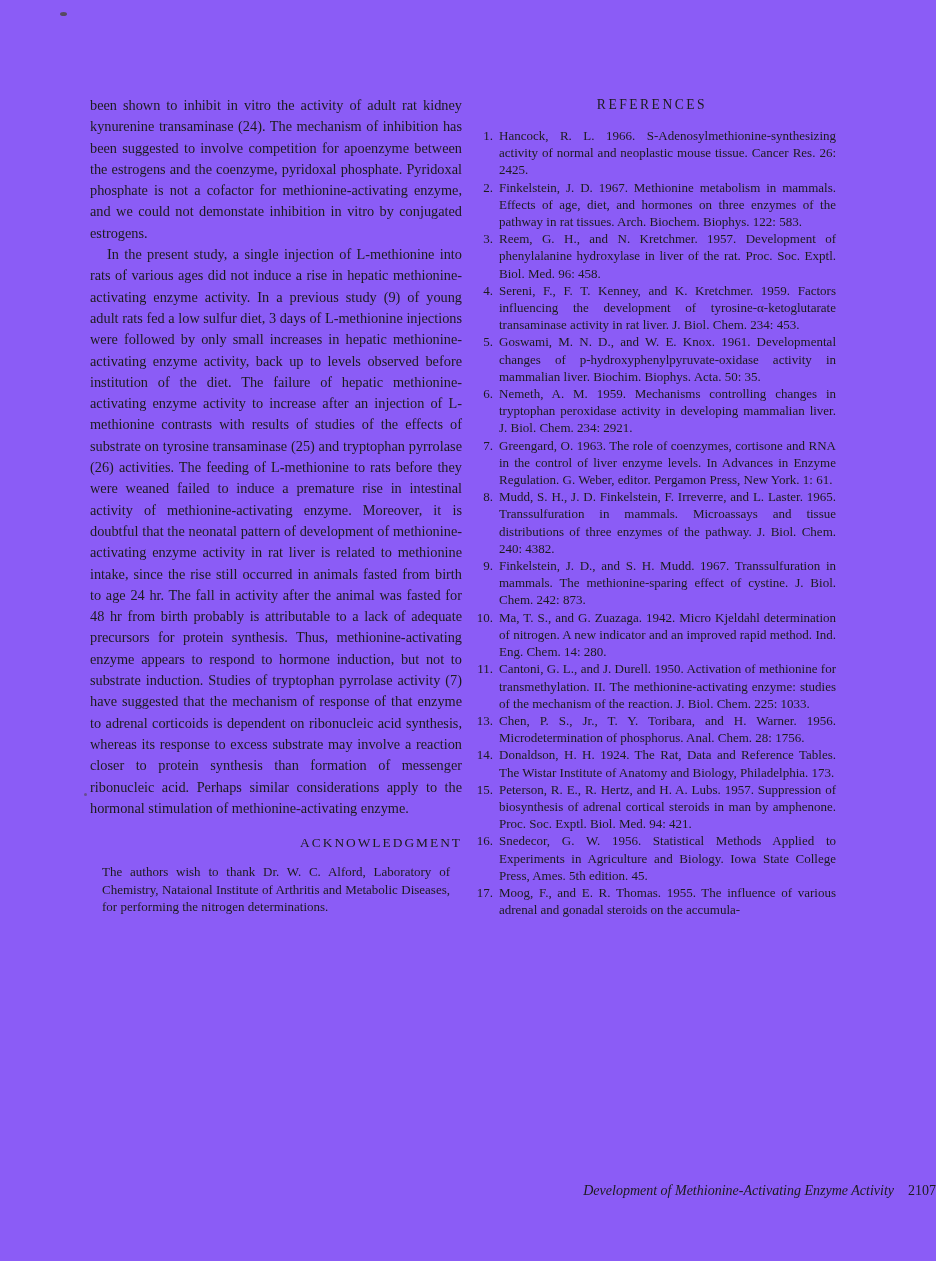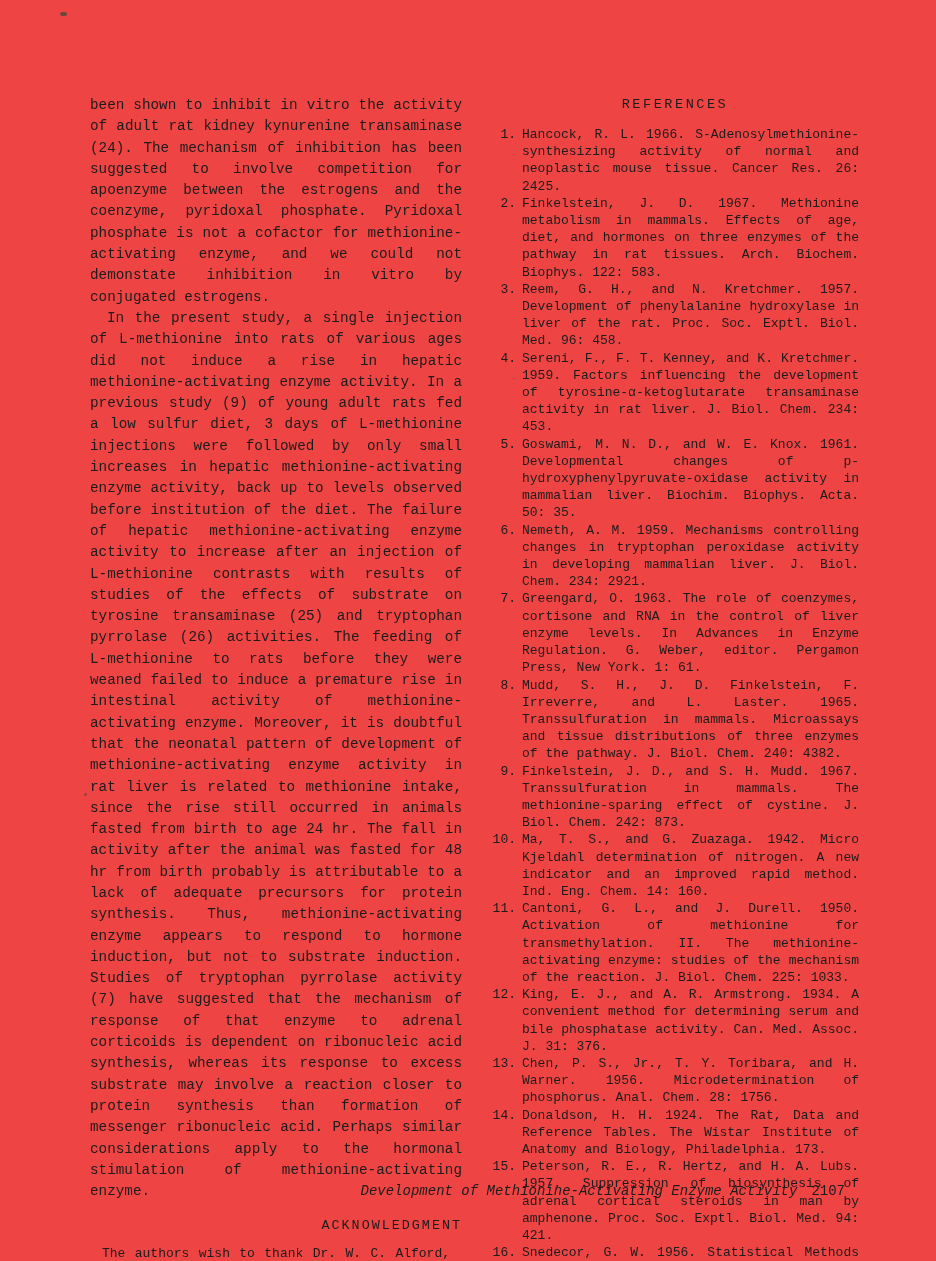--- a/index.html
+++ b/index.html
@@ -5,39 +5,39 @@
   html, body {
     margin: 0;
     padding: 0;
     background: #e9e7e0;
   }
   .page {
     position: relative;
     width: 936px;
     height: 1261px;
     margin: 0 auto;
-    background: #ef4444;
+    background: #8b5cf6;
     overflow: hidden;
-    font-family: Liberation Mono, monospace;
+    font-family: Liberation Serif, serif;
     color: #1c1c1c;
   }
   .speck {
     position: absolute;
     background: #4a463c;
     border-radius: 50%;
   }
   .speck-a { left: 60px; top: 12px; width: 7px; height: 4px; opacity: .8; }
   .speck-b { left: 84px; top: 793px; width: 3px; height: 3px; opacity: .55; }
 
   .col {
     position: absolute;
     top: 95px;
   }
   .col-left  { left: 90px;  width: 372px; }
-  .col-right { left: 491px; width: 368px; }
+  .col-right { left: 468px; width: 368px; }
 
   .body-par {
     margin: 0;
     font-size: 14.3px;
     line-height: 21.3px;
     text-align: justify;
   }
   .body-par.indent { text-indent: 17px; }
 
   .ack-heading {
@@ -76,21 +76,20 @@
   .ref-text {
     flex: 1 1 auto;
     text-align: justify;
   }
 
   .footer {
     position: absolute;
     top: 1183px;
     left: 0;
     width: 100%;
-    padding-right: 91px;
     box-sizing: border-box;
     text-align: right;
     font-size: 14px;
   }
   .running-title { font-style: italic; }
   .page-number { margin-left: 14px; font-style: normal; }
 </style>
 </head>
 <body>
 
@@ -140,29 +139,25 @@
         <div class="ref">
           <span class="ref-num">8.</span>
           <span class="ref-text">Mudd, S. H., J. D. Finkelstein, F. Irreverre, and L. Laster. 1965. Transsulfuration in mammals. Microassays and tissue distributions of three enzymes of the pathway. J. Biol. Chem. 240: 4382.</span>
         </div>
         <div class="ref">
           <span class="ref-num">9.</span>
           <span class="ref-text">Finkelstein, J. D., and S. H. Mudd. 1967. Transsulfuration in mammals. The methionine-sparing effect of cystine. J. Biol. Chem. 242: 873.</span>
         </div>
         <div class="ref">
           <span class="ref-num">10.</span>
-          <span class="ref-text">Ma, T. S., and G. Zuazaga. 1942. Micro Kjeldahl determination of nitrogen. A new indicator and an improved rapid method. Ind. Eng. Chem. 14: 160.</span>
+          <span class="ref-text">Ma, T. S., and G. Zuazaga. 1942. Micro Kjeldahl determination of nitrogen. A new indicator and an improved rapid method. Ind. Eng. Chem. 14: 280.</span>
         </div>
         <div class="ref">
           <span class="ref-num">11.</span>
           <span class="ref-text">Cantoni, G. L., and J. Durell. 1950. Activation of methionine for transmethylation. II. The methionine-activating enzyme: studies of the mechanism of the reaction. J. Biol. Chem. 225: 1033.</span>
-        </div>
-        <div class="ref">
-          <span class="ref-num">12.</span>
-          <span class="ref-text">King, E. J., and A. R. Armstrong. 1934. A convenient method for determining serum and bile phosphatase activity. Can. Med. Assoc. J. 31: 376.</span>
         </div>
         <div class="ref">
           <span class="ref-num">13.</span>
           <span class="ref-text">Chen, P. S., Jr., T. Y. Toribara, and H. Warner. 1956. Microdetermination of phosphorus. Anal. Chem. 28: 1756.</span>
         </div>
         <div class="ref">
           <span class="ref-num">14.</span>
           <span class="ref-text">Donaldson, H. H. 1924. The Rat, Data and Reference Tables. The Wistar Institute of Anatomy and Biology, Philadelphia. 173.</span>
         </div>
         <div class="ref">

